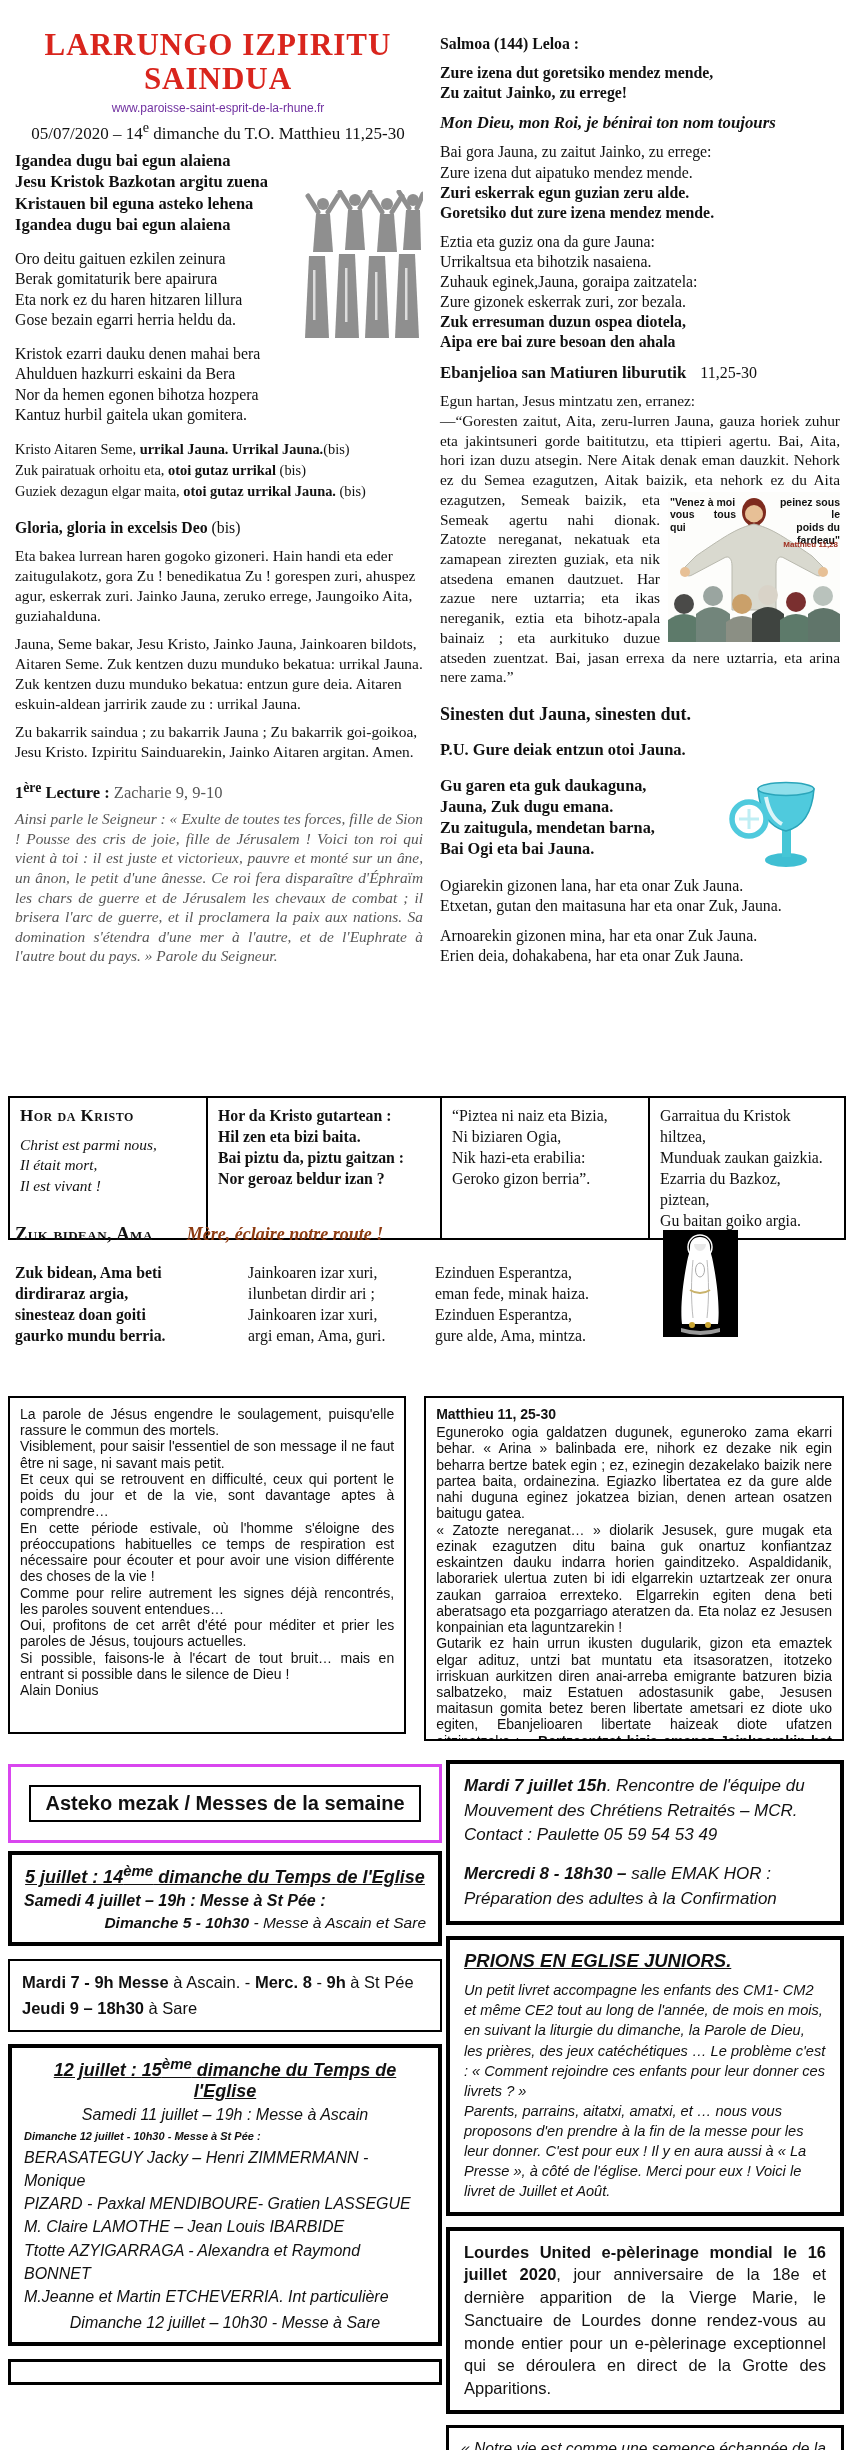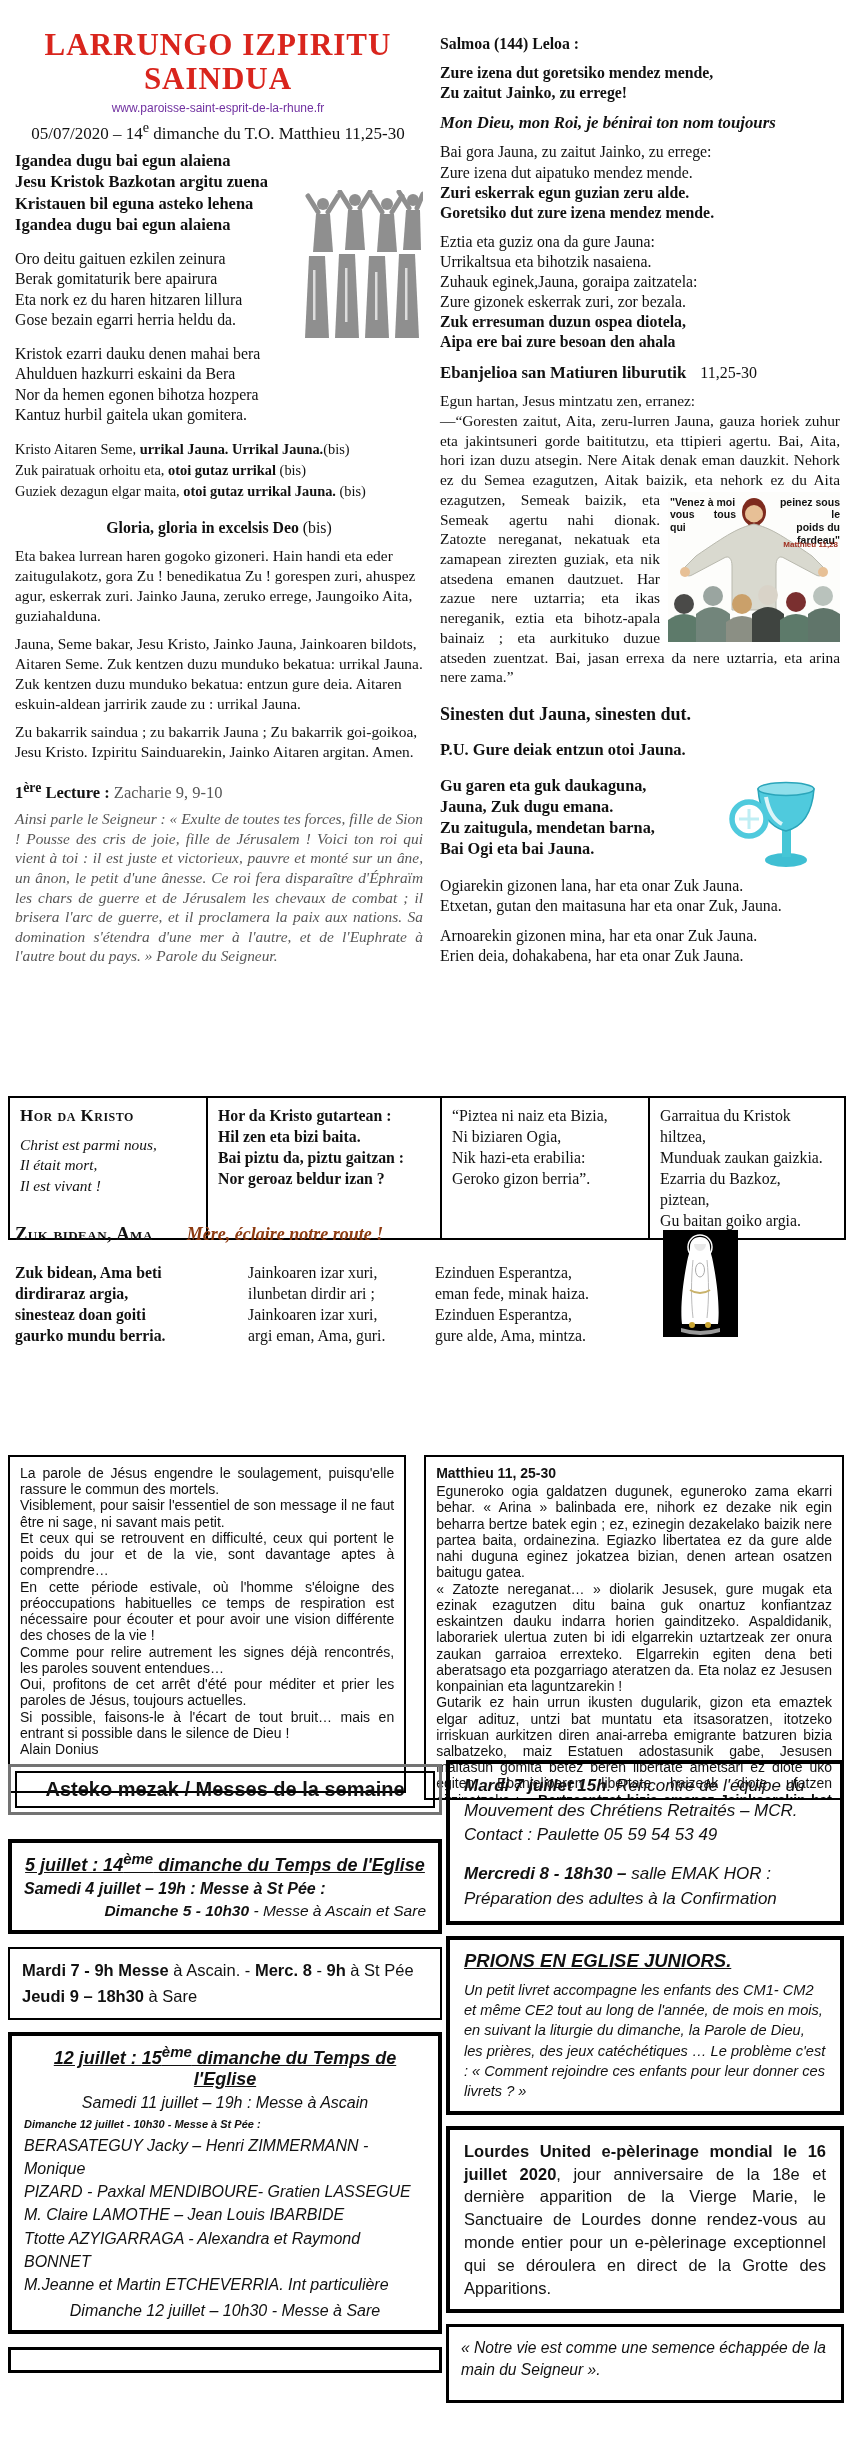--- a/index.html
+++ b/index.html
@@ -52,31 +52,31 @@
   .ct-title{font-size:17px;letter-spacing:.5px;}
 
   
   .zuk{left:15px;top:1224px;width:828px;height:168px;}
   .zuk-title{font-size:18.5px;letter-spacing:.5px;}
   .zuk-sub{font-size:18px;color:#8c3a10;margin-left:34px;}
   .zuk-v{position:absolute;top:38px;font-size:15.8px;line-height:1.33;}
   .mary{position:absolute;left:648px;top:6px;width:75px;height:107px;}
 
   
-  .center-row{left:8px;top:1455px;width:836px;display:flex;gap:18px;align-items:flex-start;}
+  .center-row{left:8px;top:1396px;width:836px;display:flex;gap:18px;align-items:flex-start;}
   .cbox{border:2px solid #000;font-family:"Liberation Sans",sans-serif;font-size:14px;
         line-height:1.16;padding:8px 10px;box-sizing:border-box;overflow:hidden;}
   .cbox-fr{width:404px;height:338px;}
   .cbox-eu{width:426px;height:345px;}
   .cbox-eu .ttl{margin-bottom:2px;}
 
   
   .bottom-left{left:8px;top:1764px;width:434px;font-family:"Liberation Sans",sans-serif;}
   .bottom-right{left:446px;top:1760px;width:398px;font-family:"Liberation Sans",sans-serif;}
-  .hdrbox{border:3px solid #737373;padding:4px;margin-bottom:24px;}
+  .hdrbox{border:3px solid #d946ef;padding:18px;margin-bottom:8px;}
   .hdrbox-in{border:2px solid #000;padding:5px 6px;text-align:center;font-weight:bold;font-size:20px;}
   .massbox{border:4px solid #000;padding:7px 12px 10px 12px;margin-bottom:13px;}
   .massbox-thin{border:2px solid #000;padding:8px 12px;margin-bottom:12px;font-size:16.5px;line-height:1.6;}
   .mb-title{text-align:center;font-weight:bold;font-style:italic;font-size:18px;margin-bottom:4px;}
   .mb-sub{font-weight:bold;font-style:italic;font-size:16px;margin-bottom:4px;}
   .mb-names{text-align:center;font-size:15.5px;line-height:1.45;}
   .mb-foot{text-align:right;font-size:15.5px;font-style:italic;margin-top:4px;}
   .medbox{border:3px solid #000;padding:10px 14px;font-style:italic;font-size:15.5px;line-height:1.5;}
   .abox{border:4px solid #000;padding:10px 14px;margin-bottom:11px;}
   .abox1{font-style:italic;font-size:17px;line-height:1.45;}
@@ -140,21 +140,21 @@
 Gose bezain egarri herria heldu da.</div>
     <div class="stz pre">Kristok ezarri dauku denen mahai bera
 Ahulduen hazkurri eskaini da Bera
 Nor da hemen egonen bihotza hozpera
 Kantuz hurbil gaitela ukan gomitera.</div>
     <div class="stz kyrie">
       <div><span>Kristo Aitaren Seme,  </span><b>urrikal Jauna. Urrikal Jauna.</b><span>(bis)</span></div>
       <div><span>Zuk pairatuak orhoitu eta, </span><b>otoi gutaz urrikal </b><span>(bis)</span></div>
       <div><span>Guziek dezagun elgar maita, </span><b>otoi gutaz urrikal Jauna. </b><span>(bis)</span></div>
     </div>
-    <div class="stz" style="margin-top:16px;margin-bottom:8px;text-align:center;"><b>Gloria, gloria in excelsis Deo</b><span> (bis)</span></div>
+    <div class="stz" style="margin-top:16px;margin-bottom:8px;"><b>Gloria, gloria in excelsis Deo</b><span> (bis)</span></div>
     <div class="stz" style="margin-bottom:8px;font-size:15.4px;">Eta bakea lurrean haren gogoko gizoneri. Hain handi eta eder zaitugulakotz, gora Zu ! benedikatua Zu ! gorespen zuri, ahuspez agur, eskerrak zuri. Jainko Jauna, zeruko errege, Jaungoiko Aita, guziahalduna.</div>
     <div class="stz" style="margin-bottom:8px;font-size:15.4px;">Jauna, Seme bakar, Jesu Kristo, Jainko Jauna, Jainkoaren bildots, Aitaren Seme. Zuk kentzen duzu munduko bekatua: urrikal Jauna. Zuk kentzen duzu munduko bekatua: entzun gure deia. Aitaren eskuin-aldean jarririk zaude zu : urrikal Jauna.</div>
     <div class="stz" style="font-size:15.4px;">Zu bakarrik saindua ; zu bakarrik Jauna ; Zu bakarrik goi-goikoa, Jesu Kristo. Izpiritu Sainduarekin, Jainko Aitaren argitan. Amen.</div>
     <div class="lecture-head">
       <b><span>1</span><sup>ère</sup><span> Lecture : </span></b><span class="gray">Zacharie 9, 9-10</span>
     </div>
     <div class="lecture-text just">Ainsi parle le Seigneur : « Exulte de toutes tes forces, fille de Sion ! Pousse des cris de joie, fille de Jérusalem ! Voici ton roi qui vient à toi : il est juste et victorieux, pauvre et monté sur un âne, un ânon, le petit d'une ânesse. Ce roi fera disparaître d'Éphraïm les chars de guerre et de Jérusalem les chevaux de combat ; il brisera l'arc de guerre, et il proclamera la paix aux nations. Sa domination s'étendra d'une mer à l'autre, et de l'Euphrate à l'autre bout du pays. » Parole du Seigneur.</div>
   </div>
 
   <div class="abs right-col">
@@ -341,20 +341,21 @@
 
   <div class="abs bottom-right">
     <div class="abox abox1">
       <div><b>Mardi 7 juillet 15h</b><span>.  Rencontre de l'équipe du Mouvement des Chrétiens Retraités – MCR.</span></div>
       <div>Contact : Paulette 05 59 54 53 49</div>
       <div style="margin-top:14px;"><b>Mercredi 8  - 18h30 –</b><span> salle EMAK HOR : Préparation des adultes à la Confirmation</span></div>
     </div>
     <div class="abox">
       <div class="abox2-title">PRIONS EN EGLISE JUNIORS.</div>
       <div class="abox2-text">Un petit livret accompagne les enfants des CM1- CM2 et même CE2 tout au long de l'année, de mois en mois, en suivant la liturgie du dimanche, la Parole de Dieu, les prières, des jeux catéchétiques … Le problème c'est : « Comment rejoindre ces enfants pour leur donner ces livrets ? »</div>
+      <div class="abox2-text">Parents, parrains, aitatxi, amatxi, et … nous vous proposons d'en prendre à la fin de la messe pour les leur donner. C'est pour eux ! Il y en aura aussi à « La Presse », à côté de l'église. Merci pour eux ! Voici le livret de Juillet et Août.</div>
     </div>
     <div class="abox abox3">
       <b>Lourdes United e-pèlerinage mondial le 16 juillet 2020</b><span>, jour anniversaire de la 18e et dernière apparition de la Vierge Marie, le Sanctuaire de Lourdes donne rendez-vous au monde entier pour un e-pèlerinage exceptionnel qui se déroulera en direct de la Grotte des Apparitions.</span>
     </div>
     <div class="abox4">
       <div class="q-row">
         <span style="width:100%;"><span>« Notre vie est comme une semence échappée de la main du Seigneur ».</span><span style="display:inline-block;width:110px;"></span></span>
       </div>
 
     </div>

